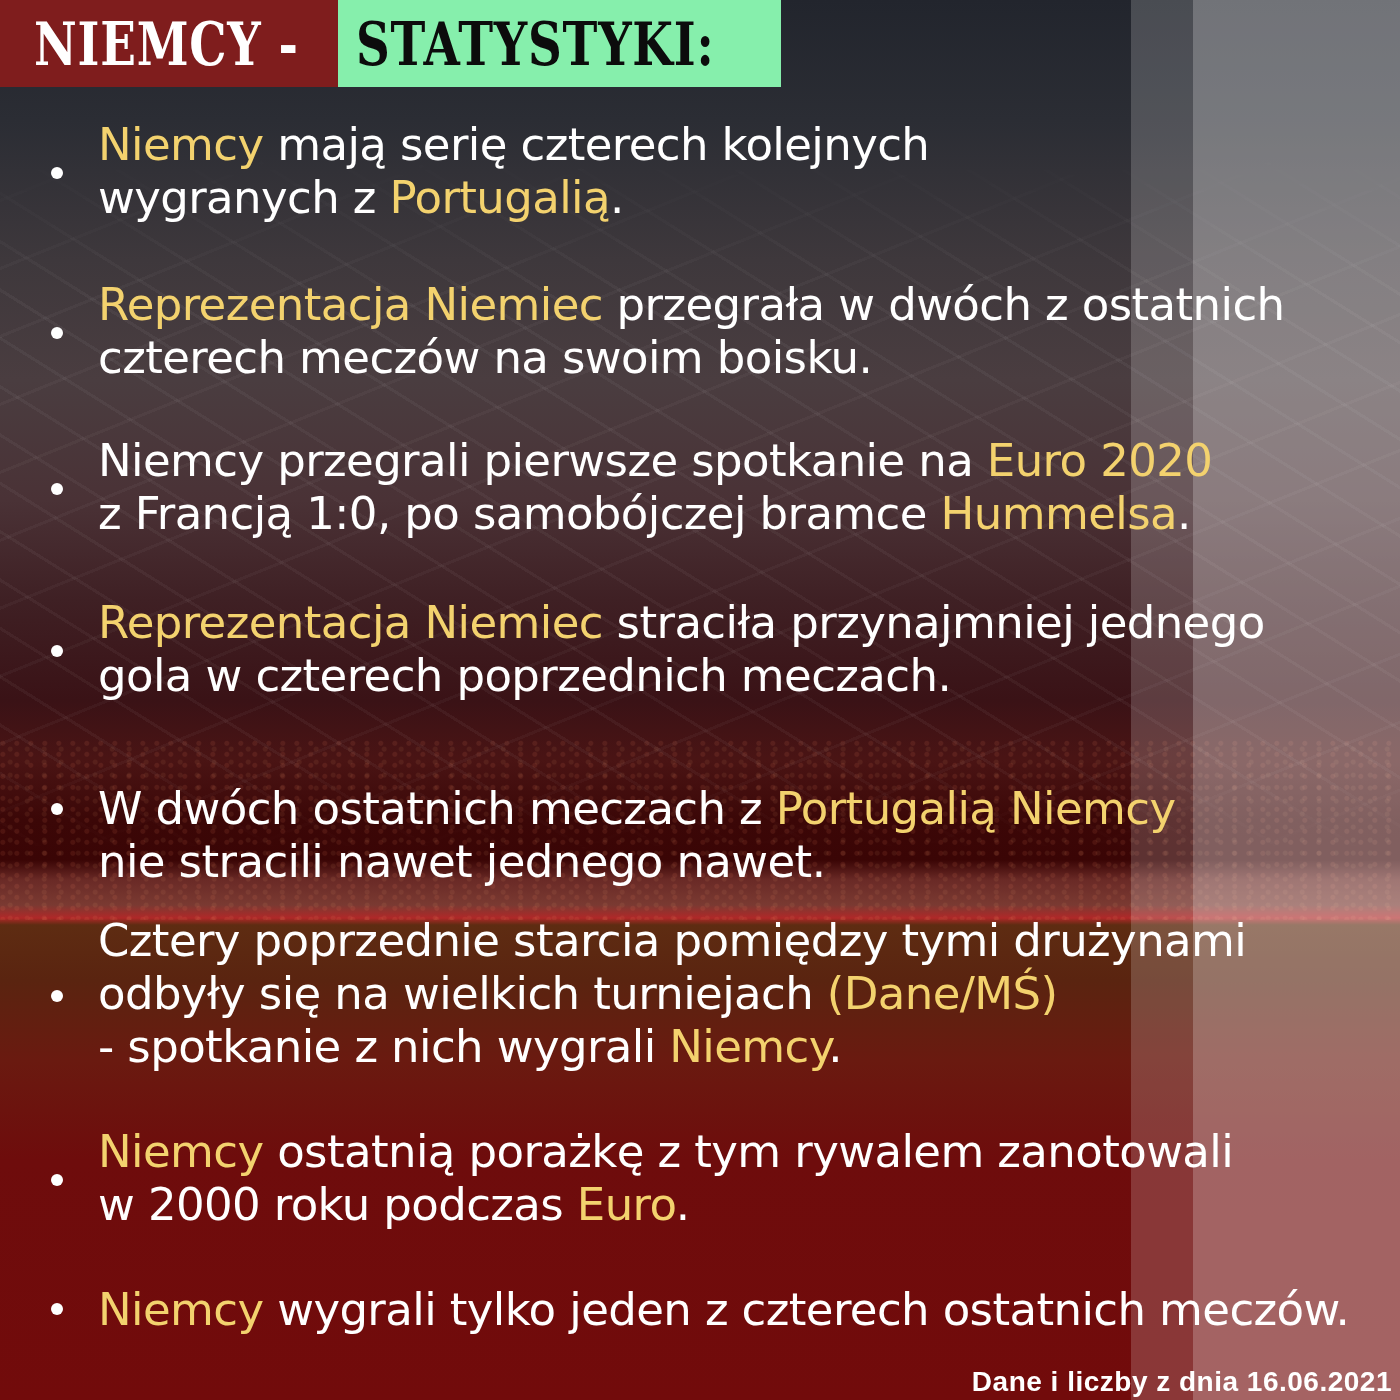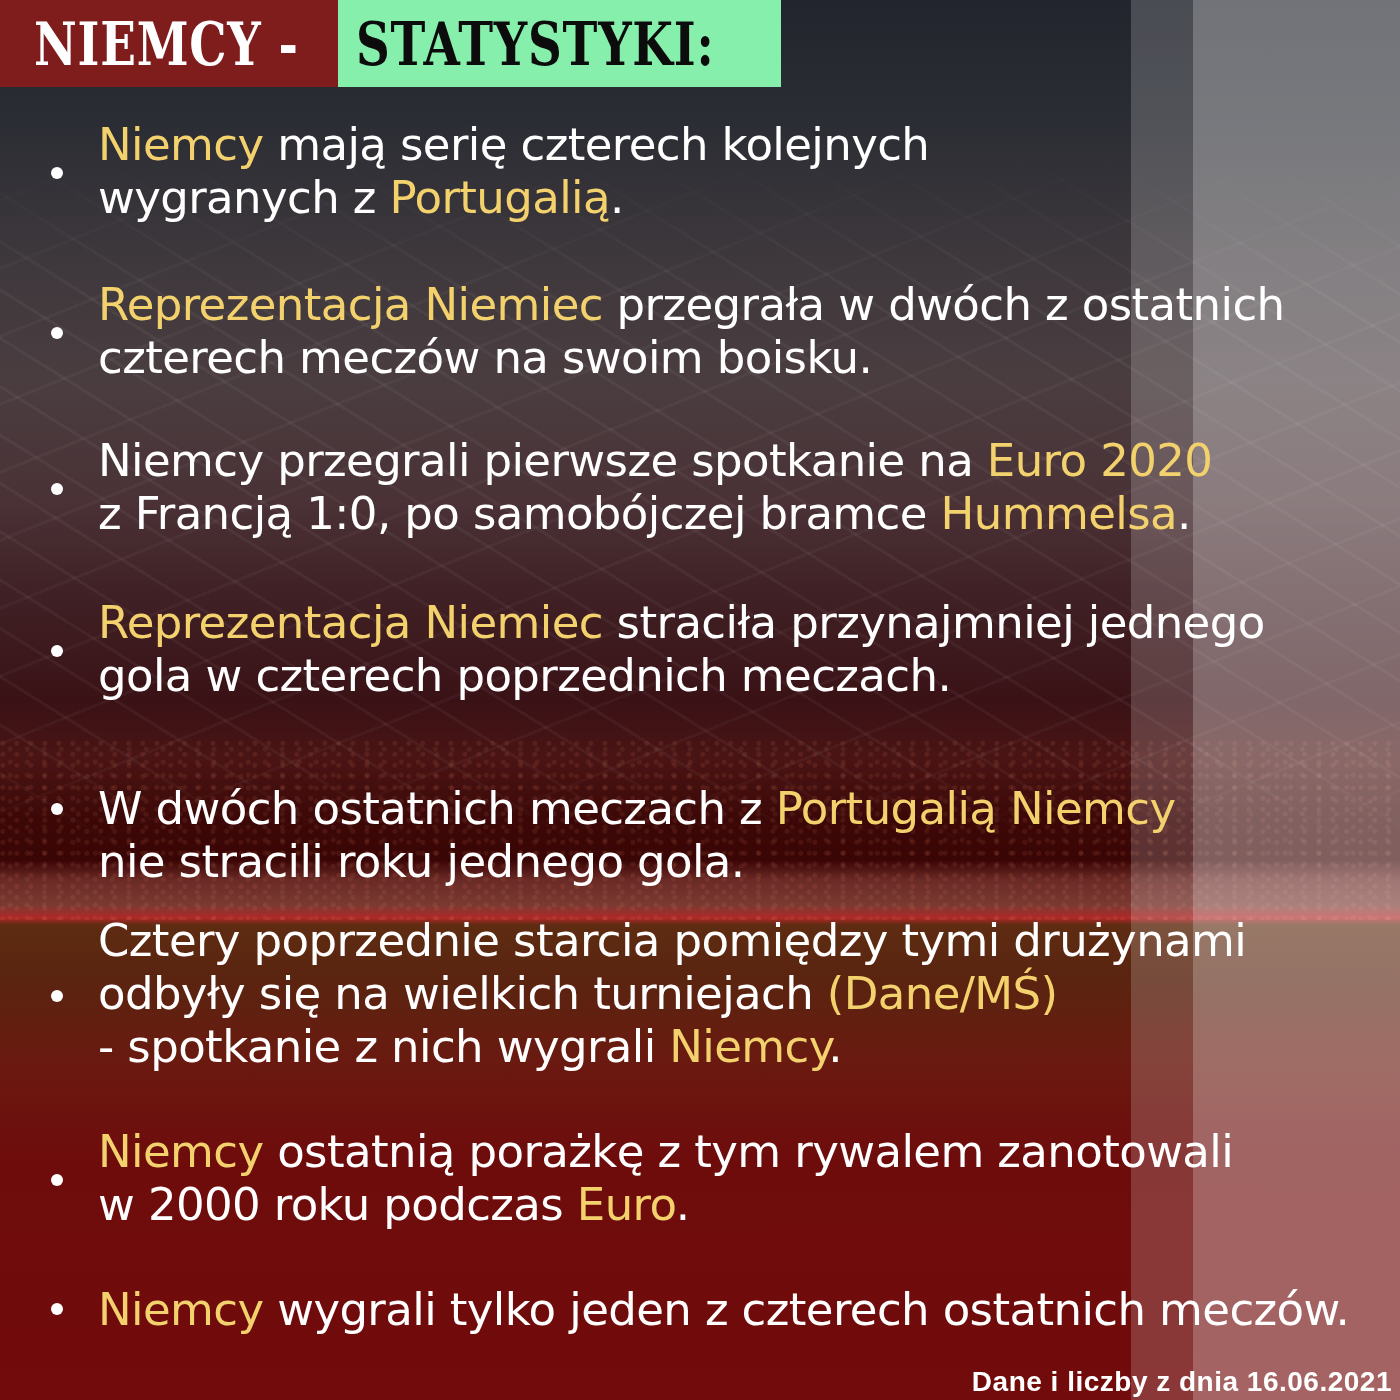--- a/index.html
+++ b/index.html
@@ -123,21 +123,21 @@
       <span class="bullet" style="top: 49px;"></span>
       <div class="text" style="top: 0px;">
         <div><span class="hl">Reprezentacja Niemiec</span><span> straciła przynajmniej jednego</span></div>
         <div><span>gola w czterech poprzednich meczach.</span></div>
       </div>
     </div>
     <div class="item" style="top: 642px;">
       <span class="bullet" style="top: 49px;"></span>
       <div class="text" style="top: 0px; margin-top: 28px;">
         <div><span>W dwóch ostatnich meczach z </span><span class="hl">Portugalią Niemcy</span></div>
-        <div><span>nie stracili roku jednego gola.</span></div>
+        <div><span>nie stracili nawet jednego nawet.</span></div>
       </div>
     </div>
     <div class="item" style="top: 802px;">
       <span class="bullet" style="top: 75.5px;"></span>
       <div class="text" style="top: 0px;">
         <div><span>Cztery poprzednie starcia pomiędzy tymi drużynami</span></div>
         <div><span>odbyły się na wielkich turniejach </span><span class="hl">(Dane/MŚ)</span></div>
         <div><span>- spotkanie z nich wygrali </span><span class="hl">Niemcy</span><span>.</span></div>
       </div>
     </div>

